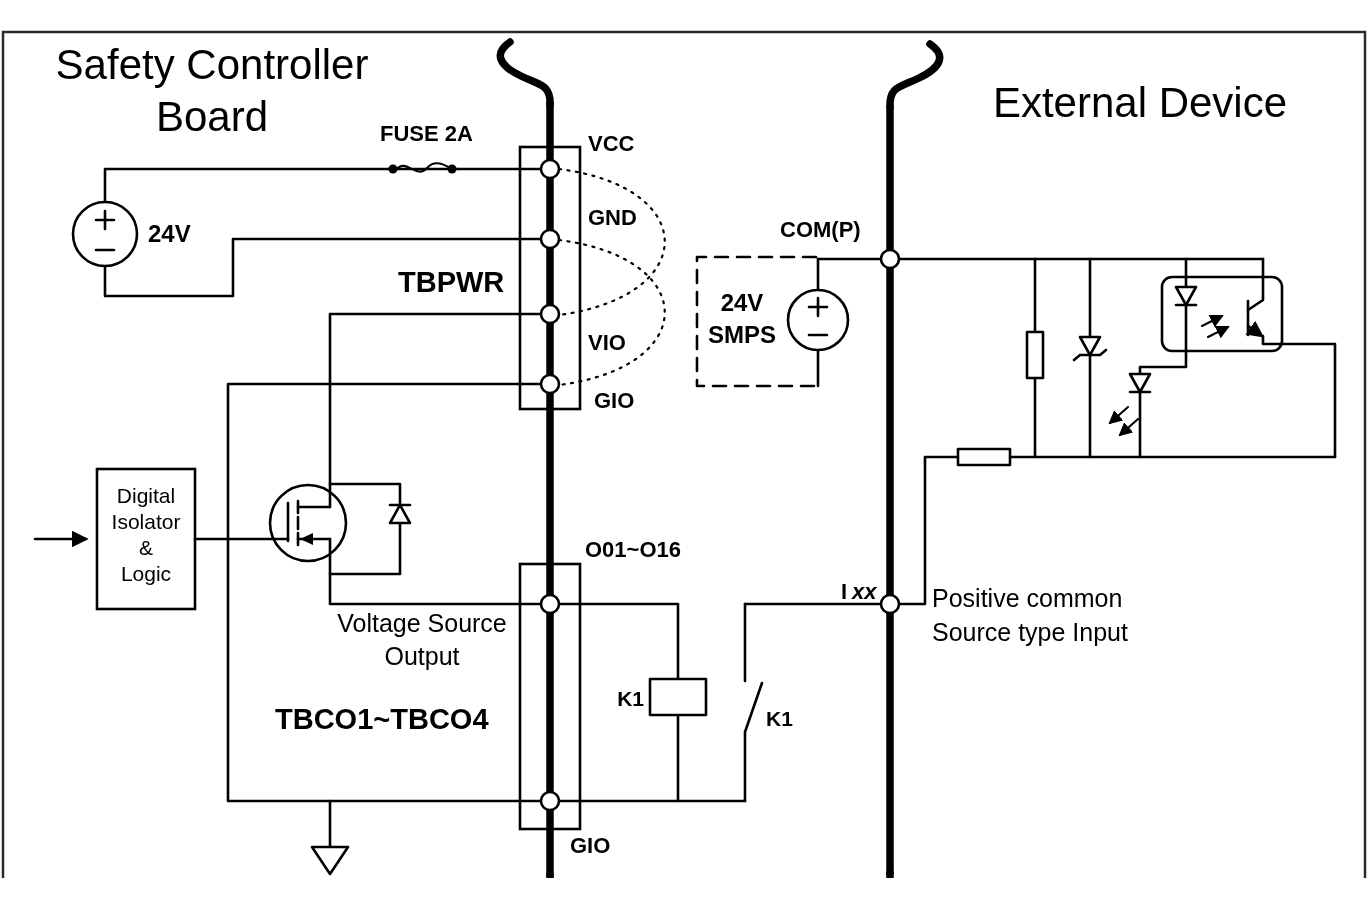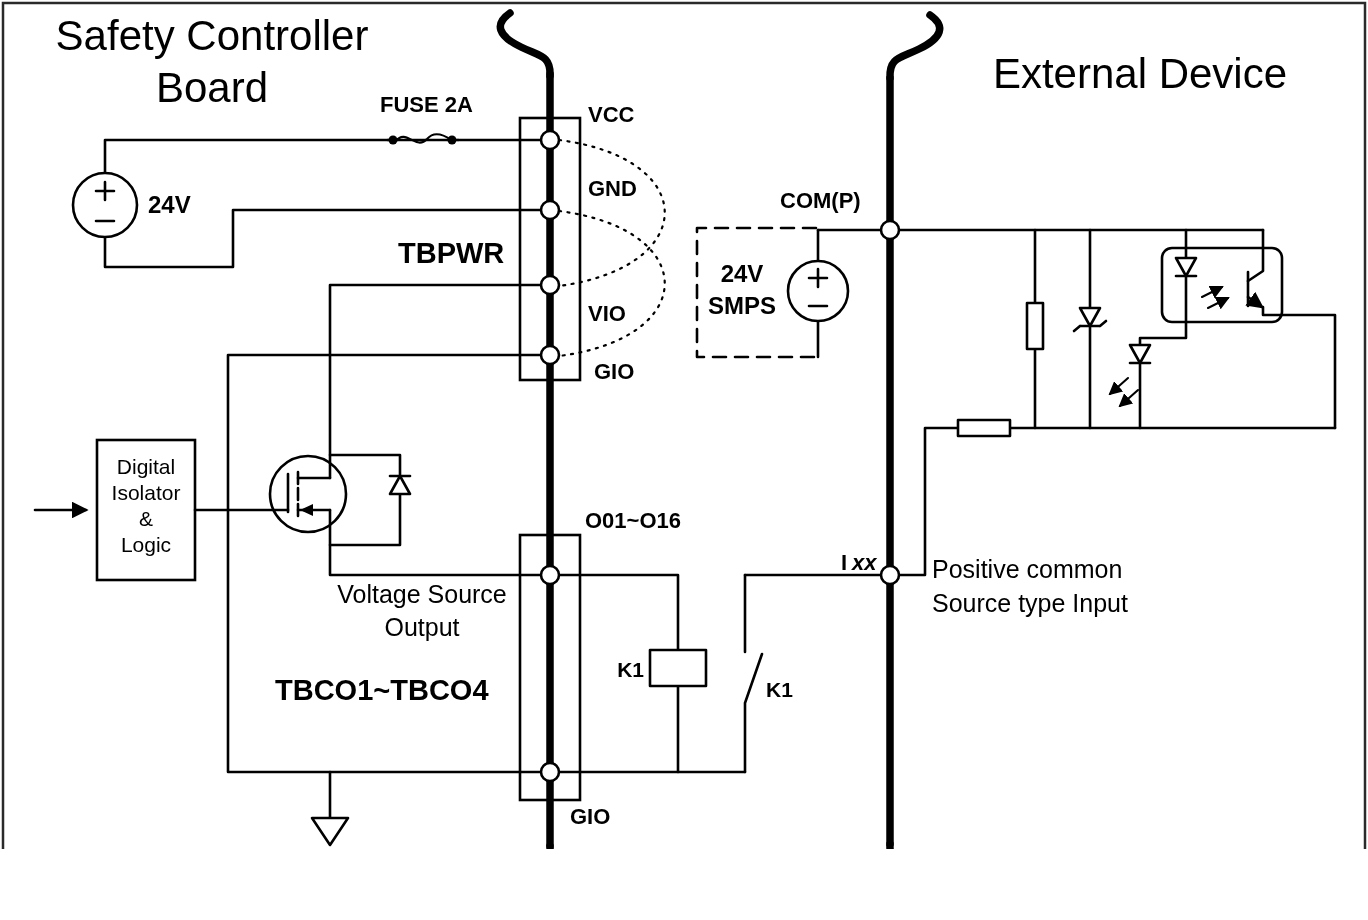--- a/index.html
+++ b/index.html
@@ -1,16 +1,16 @@
 <!DOCTYPE html>
 <html><head>
 <meta charset="utf-8">
 <style>
   html,body{margin:0;padding:0;background:#fff;}
-  .stage{width:1368px;height:849px;position:relative;background:#fff;overflow:hidden;}
+  .stage{width:1368px;height:849px;position:relative;background:#fff;overflow:hidden;margin-top:29px;}
   svg{display:block;}
   svg text{font-family:"Liberation Sans",sans-serif;fill:#000;}
   .w{stroke:#000;stroke-width:2.6;fill:none;stroke-linecap:round;stroke-linejoin:round;}
   .thin{stroke-width:2.1;}
   .thick{stroke:#000;stroke-width:7.5;fill:none;stroke-linecap:round;}
   .dash{stroke-dasharray:13 9;}
   .dot{stroke-dasharray:2 6.5;stroke-width:2.2;}
   .sym{stroke:#000;stroke-width:2.6;fill:#fff;stroke-linejoin:round;}
   .fillb{fill:#000;stroke:none;}
   .term{fill:#fff;stroke:#000;stroke-width:2.6;}

